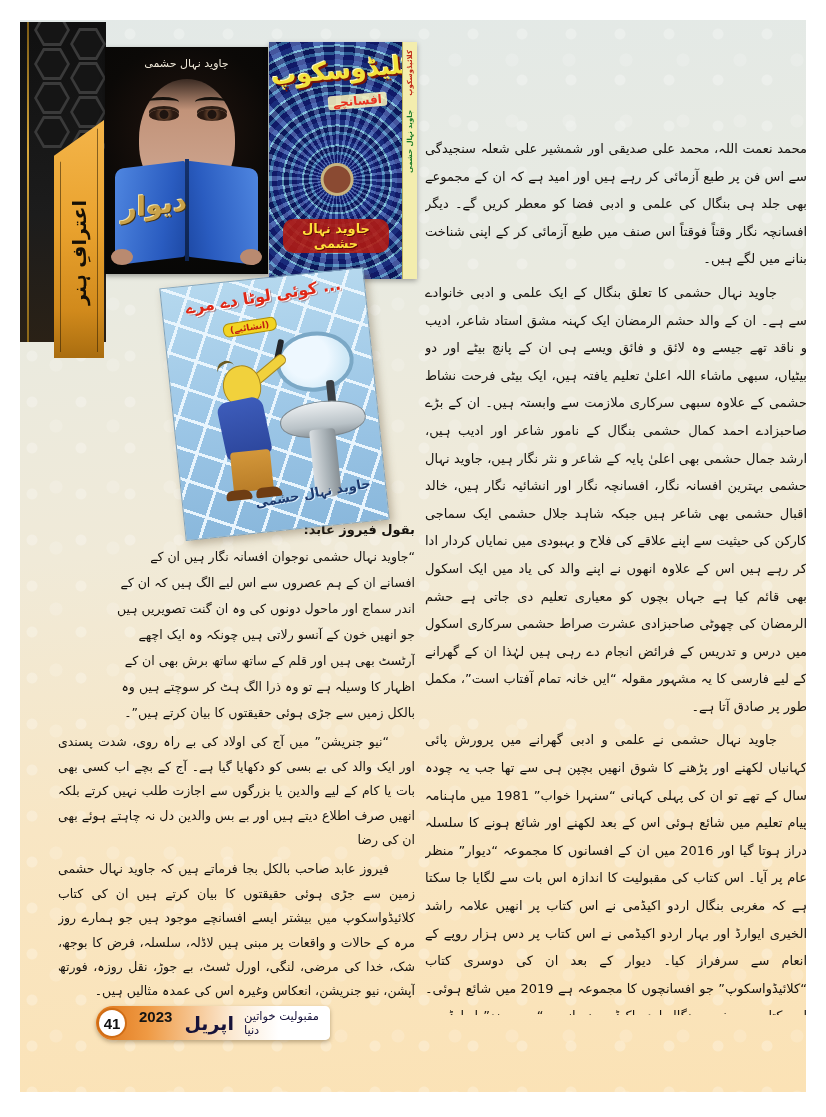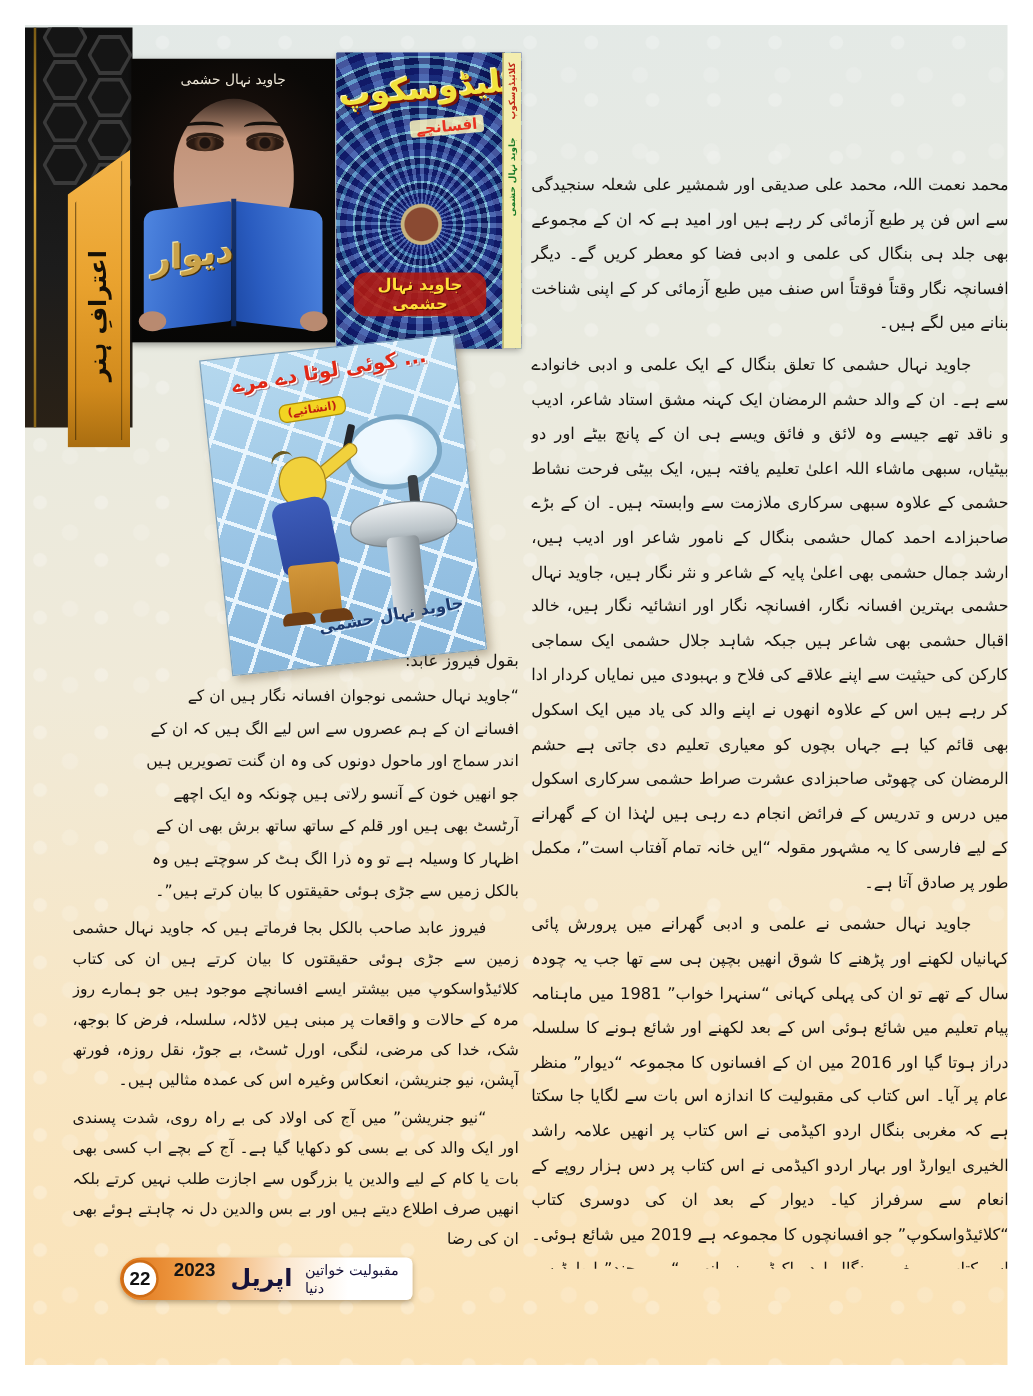--- a/index.html
+++ b/index.html
@@ -158,21 +158,21 @@
     position:absolute;left:405px;top:83px;width:382px;height:912px;overflow:hidden;
     direction:rtl;text-align:justify;color:#17130e;
     font-size:13px;line-height:27.6px;
   }
   .col-right p{margin:0 0 6px;text-indent:30px;}
   .col-right p.first{text-indent:0;margin-top:32px;}
   .col-left{
     position:absolute;left:38px;top:498px;width:357px;height:506px;overflow:hidden;
     direction:rtl;color:#17130e;font-size:12.5px;line-height:24.4px;text-align:justify;
   }
-  .attr{ text-align:right;margin:0 0 2px;font-size:13px;}
+  .attr{ text-align:right;margin:0 0 2px;font-size:13px;font-weight:bold;}
   .bquote{ text-align:right;padding-left:58px;margin:0 0 4px;line-height:26px;}
   .col-left p.body{margin:0 0 5px;text-indent:26px;}
   
   .footer{
     position:absolute;left:76px;top:986px;width:234px;height:34px;z-index:4;
     border-radius:18px 5px 5px 18px;
     background:linear-gradient(90deg,#de7418 0%,#ef9a44 22%,#fbe9d2 58%,#ffffff 78%);
     box-shadow:0 2px 4px rgba(60,40,10,.35);
     display:flex;align-items:center;direction:ltr;
   }
@@ -271,23 +271,23 @@
   <div class="col-right">
     <p class="first">محمد نعمت اللہ، محمد علی صدیقی اور شمشیر علی شعلہ سنجیدگی سے اس فن پر طبع آزمائی کر رہے ہیں اور امید ہے کہ ان کے مجموعے بھی جلد ہی بنگال کی علمی و ادبی فضا کو معطر کریں گے۔ دیگر افسانچہ نگار وقتاً فوقتاً اس صنف میں طبع آزمائی کر کے اپنی شناخت بنانے میں لگے ہیں۔</p>
     <p>جاوید نہال حشمی کا تعلق بنگال کے ایک علمی و ادبی خانوادے سے ہے۔ ان کے والد حشم الرمضان ایک کہنہ مشق استاد شاعر، ادیب و ناقد تھے جیسے وہ لائق و فائق ویسے ہی ان کے پانچ بیٹے اور دو بیٹیاں، سبھی ماشاء اللہ اعلیٰ تعلیم یافتہ ہیں، ایک بیٹی فرحت نشاط حشمی کے علاوہ سبھی سرکاری ملازمت سے وابستہ ہیں۔ ان کے بڑے صاحبزادے احمد کمال حشمی بنگال کے نامور شاعر اور ادیب ہیں، ارشد جمال حشمی بھی اعلیٰ پایہ کے شاعر و نثر نگار ہیں، جاوید نہال حشمی بہترین افسانہ نگار، افسانچہ نگار اور انشائیہ نگار ہیں، خالد اقبال حشمی بھی شاعر ہیں جبکہ شاہد جلال حشمی ایک سماجی کارکن کی حیثیت سے اپنے علاقے کی فلاح و بہبودی میں نمایاں کردار ادا کر رہے ہیں اس کے علاوہ انھوں نے اپنے والد کی یاد میں ایک اسکول بھی قائم کیا ہے جہاں بچوں کو معیاری تعلیم دی جاتی ہے حشم الرمضان کی چھوٹی صاحبزادی عشرت صراط حشمی سرکاری اسکول میں درس و تدریس کے فرائض انجام دے رہی ہیں لہٰذا ان کے گھرانے کے لیے فارسی کا یہ مشہور مقولہ “ایں خانہ تمام آفتاب است”، مکمل طور پر صادق آتا ہے۔</p>
     <p>جاوید نہال حشمی نے علمی و ادبی گھرانے میں پرورش پائی کہانیاں لکھنے اور پڑھنے کا شوق انھیں بچپن ہی سے تھا جب یہ چودہ سال کے تھے تو ان کی پہلی کہانی “سنہرا خواب” 1981 میں ماہنامہ پیام تعلیم میں شائع ہوئی اس کے بعد لکھنے اور شائع ہونے کا سلسلہ دراز ہوتا گیا اور 2016 میں ان کے افسانوں کا مجموعہ “دیوار” منظر عام پر آیا۔ اس کتاب کی مقبولیت کا اندازہ اس بات سے لگایا جا سکتا ہے کہ مغربی بنگال اردو اکیڈمی نے اس کتاب پر انھیں علامہ راشد الخیری ایوارڈ اور بہار اردو اکیڈمی نے اس کتاب پر دس ہزار روپے کے انعام سے سرفراز کیا۔ دیوار کے بعد ان کی دوسری کتاب “کلائیڈواسکوپ” جو افسانچوں کا مجموعہ ہے 2019 میں شائع ہوئی۔ اس کتاب پر مغربی بنگال اردو اکیڈمی نے انھیں “پریم چند” ایوارڈ سے نوازا۔ اس کے بعد ان کی تیسری کتاب “کوئی لوٹا دے مرے” (انشائیوں کا مجموعہ) 2021 میں آئی۔</p>
 
   </div>
 
   <div class="col-left">
     <p class="attr">بقول فیروز عابد:</p>
     <p class="bquote">“جاوید نہال حشمی نوجوان افسانہ نگار ہیں ان کے افسانے ان کے ہم عصروں سے اس لیے الگ ہیں کہ ان کے اندر سماج اور ماحول دونوں کی وہ ان گنت تصویریں ہیں جو انھیں خون کے آنسو رلاتی ہیں چونکہ وہ ایک اچھے آرٹسٹ بھی ہیں اور قلم کے ساتھ ساتھ برش بھی ان کے اظہار کا وسیلہ ہے تو وہ ذرا الگ ہٹ کر سوچتے ہیں وہ بالکل زمیں سے جڑی ہوئی حقیقتوں کا بیان کرتے ہیں”۔</p>
+    <p class="body">“نیو جنریشن” میں آج کی اولاد کی بے راہ روی، شدت پسندی اور ایک والد کی بے بسی کو دکھایا گیا ہے۔ آج کے بچے اب کسی بھی بات یا کام کے لیے والدین یا بزرگوں سے اجازت طلب نہیں کرتے بلکہ انھیں صرف اطلاع دیتے ہیں اور بے بس والدین دل نہ چاہتے ہوئے بھی ان کی رضا</p>
     <p class="body">فیروز عابد صاحب بالکل بجا فرماتے ہیں کہ جاوید نہال حشمی زمین سے جڑی ہوئی حقیقتوں کا بیان کرتے ہیں ان کی کتاب کلائیڈواسکوپ میں بیشتر ایسے افسانچے موجود ہیں جو ہمارے روز مرہ کے حالات و واقعات پر مبنی ہیں لاڈلہ، سلسلہ، فرض کا بوجھ، شک، خدا کی مرضی، لنگی، اورل ٹسٹ، بے جوڑ، نقل روزہ، فورتھ آپشن، نیو جنریشن، انعکاس وغیرہ اس کی عمدہ مثالیں ہیں۔</p>
-    <p class="body">“نیو جنریشن” میں آج کی اولاد کی بے راہ روی، شدت پسندی اور ایک والد کی بے بسی کو دکھایا گیا ہے۔ آج کے بچے اب کسی بھی بات یا کام کے لیے والدین یا بزرگوں سے اجازت طلب نہیں کرتے بلکہ انھیں صرف اطلاع دیتے ہیں اور بے بس والدین دل نہ چاہتے ہوئے بھی ان کی رضا</p>
   </div>
 
   <div class="footer">
-    <div class="pnum">22</div>
+    <div class="pnum">41</div>
     <div class="year">2023</div>
     <div class="month">اپریل</div>
     <div class="magname">مقبولیت خواتین دنیا</div>
   </div>
 </div>
 
 </body></html>

